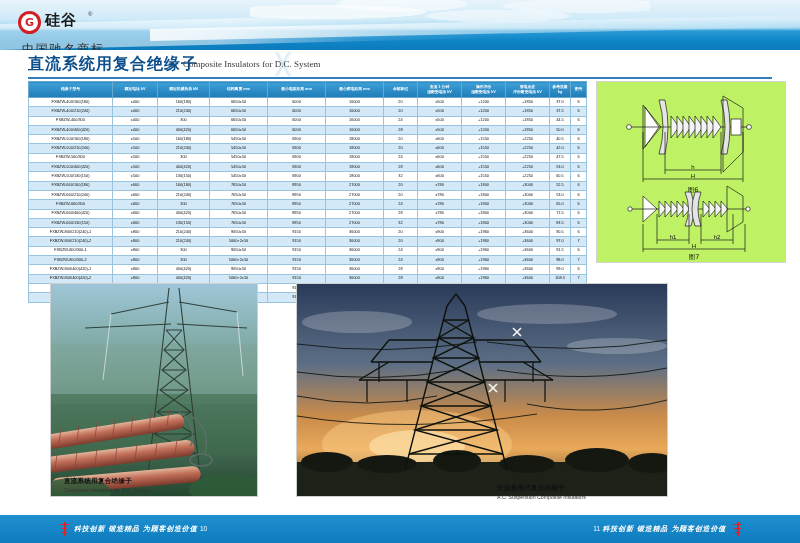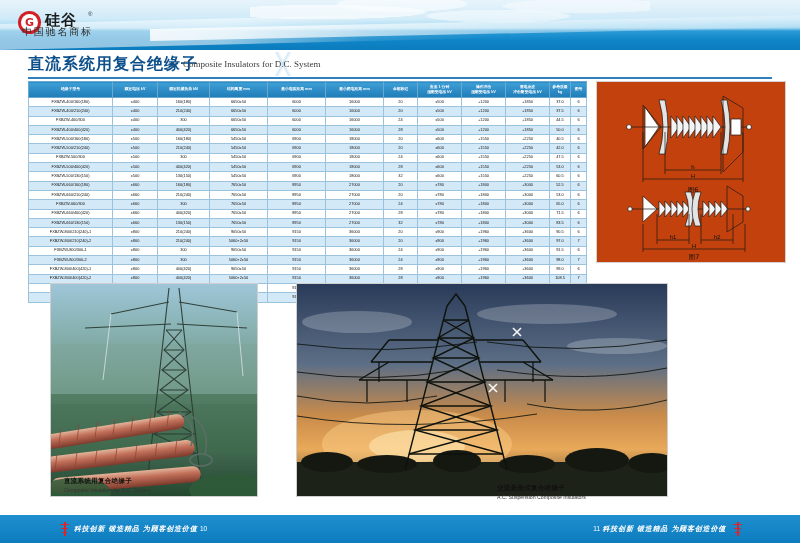--- a/index.html
+++ b/index.html
@@ -53,22 +53,22 @@
     color:#d21f26;font-size:11px;font-weight:bold;line-height:13px;text-align:center;
     font-family:"DejaVu Sans",sans-serif;
   }
   .logo-cn{
     position:absolute;left:27px;top:2px;
     font-size:15px;font-weight:bold;color:#1a1a1a;letter-spacing:1px;
     font-family:"DejaVu Sans","Liberation Sans",sans-serif;
   }
   .logo-r{position:absolute;left:70px;top:2px;font-size:6px;color:#333;}
   .logo-sub{
-    position:absolute;left:4px;top:16px;
-    font-size:10px;color:#2b2b2b;letter-spacing:1.8px;
+    position:absolute;left:4px;top:32px;
+    font-size:12px;color:#2b2b2b;letter-spacing:1.8px;
     font-family:Liberation Sans, sans-serif;
   }
 
   .banner-title{
     position:absolute;right:42px;top:10px;text-align:right;
   }
   .banner-title .cn{
     font-size:17px;font-weight:bold;color:#c1121c;letter-spacing:1.5px;
     text-shadow:0 1px 0 rgba(255,255,255,.6);
     font-family:"DejaVu Sans","Liberation Sans",sans-serif;
@@ -112,21 +112,21 @@
     background:linear-gradient(180deg,#3e9fd6,#1f7cb8);
     color:#fff;font-weight:bold;height:15px;font-size:3.8px;border-color:#6aa9cf;
   }
   thead th span{display:block;}
   tbody tr:nth-child(even){background:#d4e9f7;}
   tbody tr:nth-child(odd){background:#ffffff;}
 
   
   .draw-panel{
     position:absolute;left:596px;top:81px;width:188px;height:180px;
-    background:#c2410c;border:1px solid #d2d2d2;
+    background:#bef264;border:1px solid #d2d2d2;
   }
 
   
   .photo-left{
     position:absolute;left:50px;top:283px;width:206px;height:212px;
     background:#0d2a1f;overflow:hidden;border:1px solid #cfcfcf;
   }
   .photo-right{
     position:absolute;left:296px;top:283px;width:370px;height:212px;
     background:#16232e;overflow:hidden;border:1px solid #cfcfcf;

